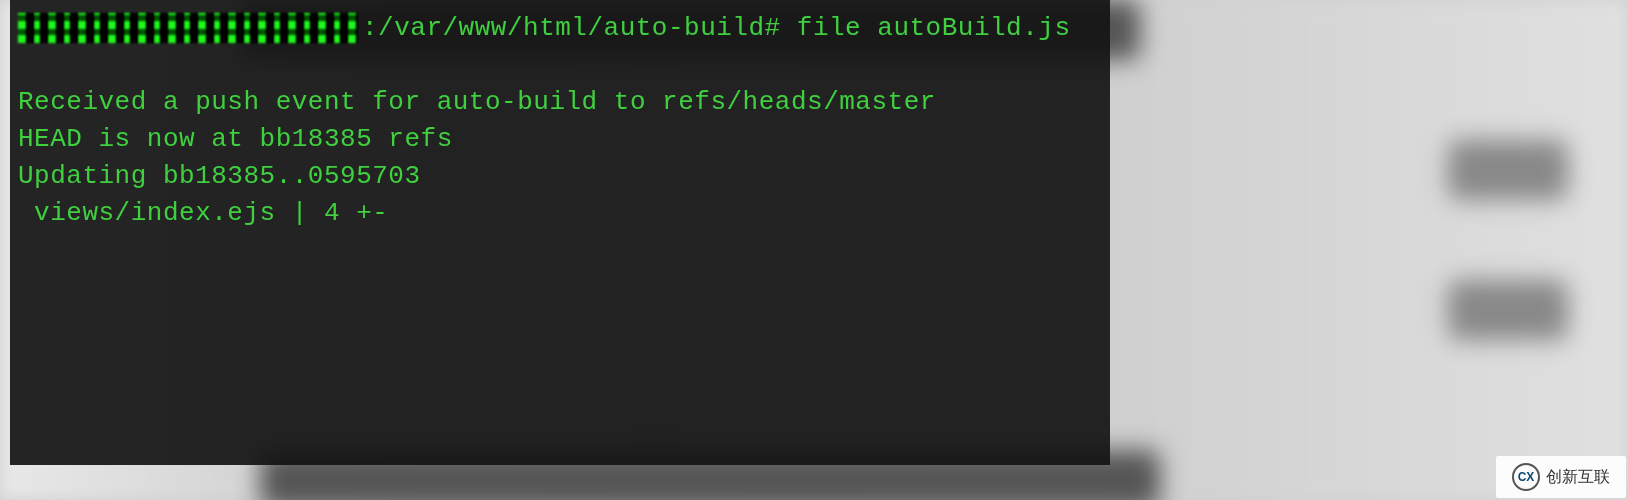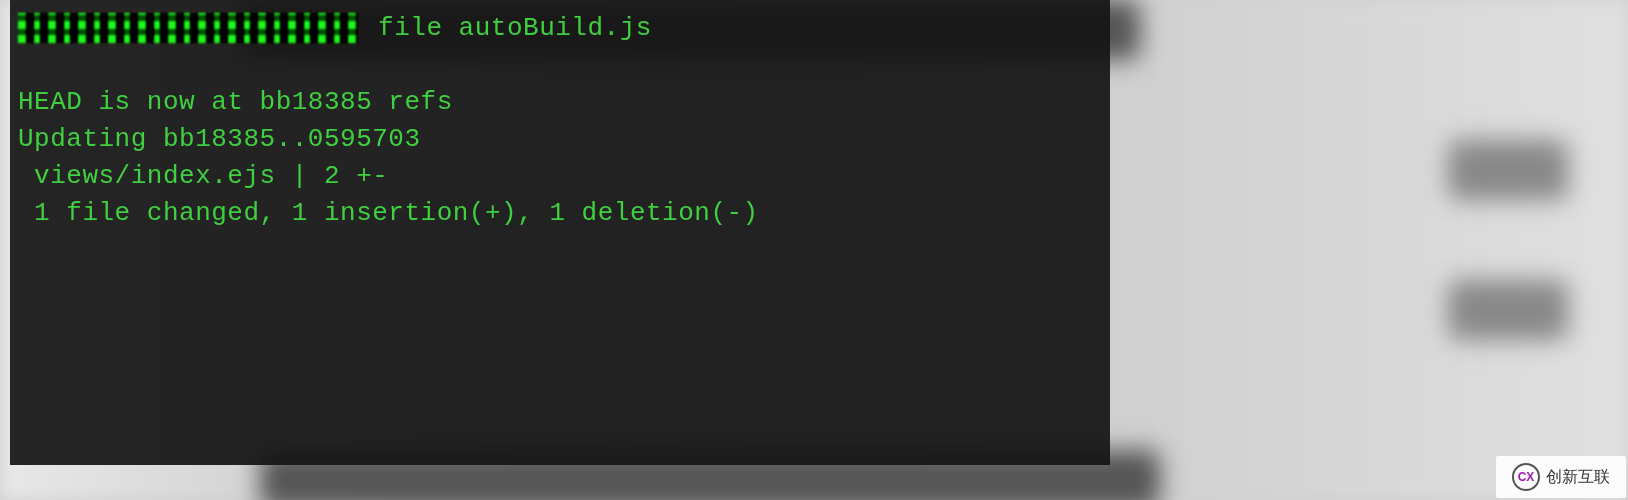--- a/index.html
+++ b/index.html
@@ -98,46 +98,46 @@
     .watermark-icon {
       display: inline-flex;
       width: 28px;
       height: 28px;
       border: 2px solid #555;
       border-radius: 50%;
       align-items: center;
       justify-content: center;
       margin-right: 6px;
       font-weight: bold;
-      color: #a21caf;
+      color: #0c4a6e;
       font-size: 12px;
     }
     .empty-line {
       height: 37px;
     }
   </style>
 </head>
 <body>
 
 <div class="blurred-bg"></div>
 <div class="blurred-shapes">
   <div class="dark-blob" style="top:140px; right:60px; width:120px; height:60px;"></div>
   <div class="dark-blob" style="top:280px; right:60px; width:120px; height:60px;"></div>
   <div class="dark-blob" style="top:0px; left:240px; width:900px; height:60px; background:#555;"></div>
   <div class="dark-blob" style="top:450px; left:260px; width:900px; height:60px; background:#555;"></div>
 </div>
 
 <div class="terminal">
   <div class="terminal-line prompt-line">
-    <span class="pixelated-host"></span><span> file autoBuild.js</span>
+    <span class="pixelated-host"></span><span>:/var/www/html/auto-build#</span><span> file autoBuild.js</span>
   </div>
   <div class="empty-line"></div>
+  <div class="terminal-line">Received a push event for auto-build to refs/heads/master</div>
   <div class="terminal-line">HEAD is now at bb18385 refs</div>
   <div class="terminal-line">Updating bb18385..0595703</div>
-  <div class="terminal-line"> views/index.ejs | 2 +-</div>
-  <div class="terminal-line"> 1 file changed, 1 insertion(+), 1 deletion(-)</div>
+  <div class="terminal-line"> views/index.ejs | 4 +-</div>
   <div class="terminal-line"></div>
 </div>
 
 <div class="watermark">
   <span class="watermark-icon">CX</span>
   <span>创新互联</span>
 </div>
 
 </body></html>

